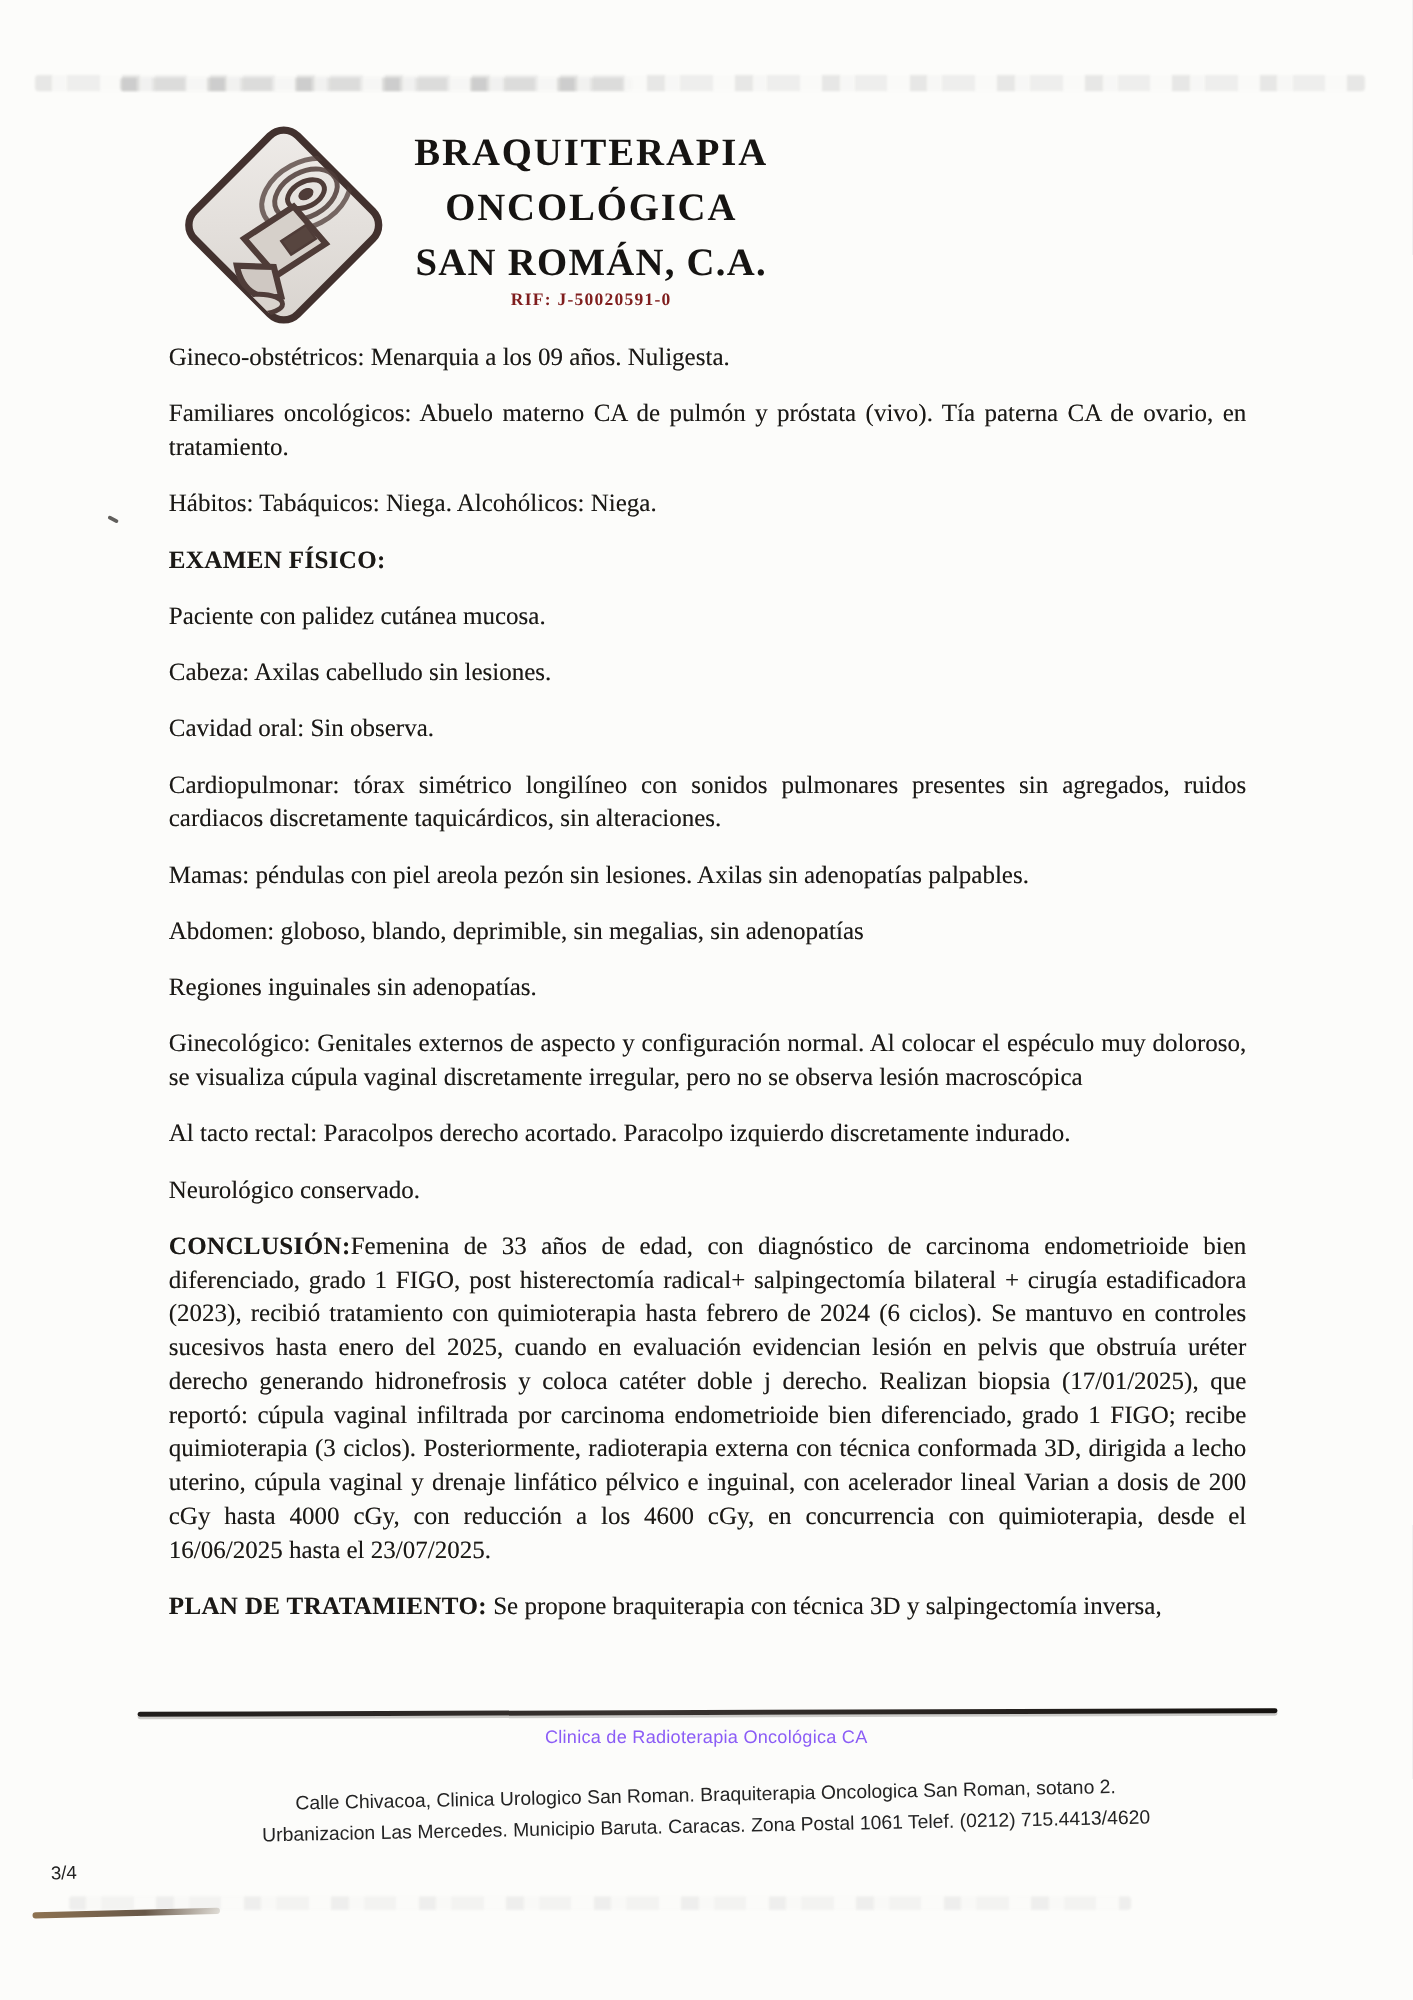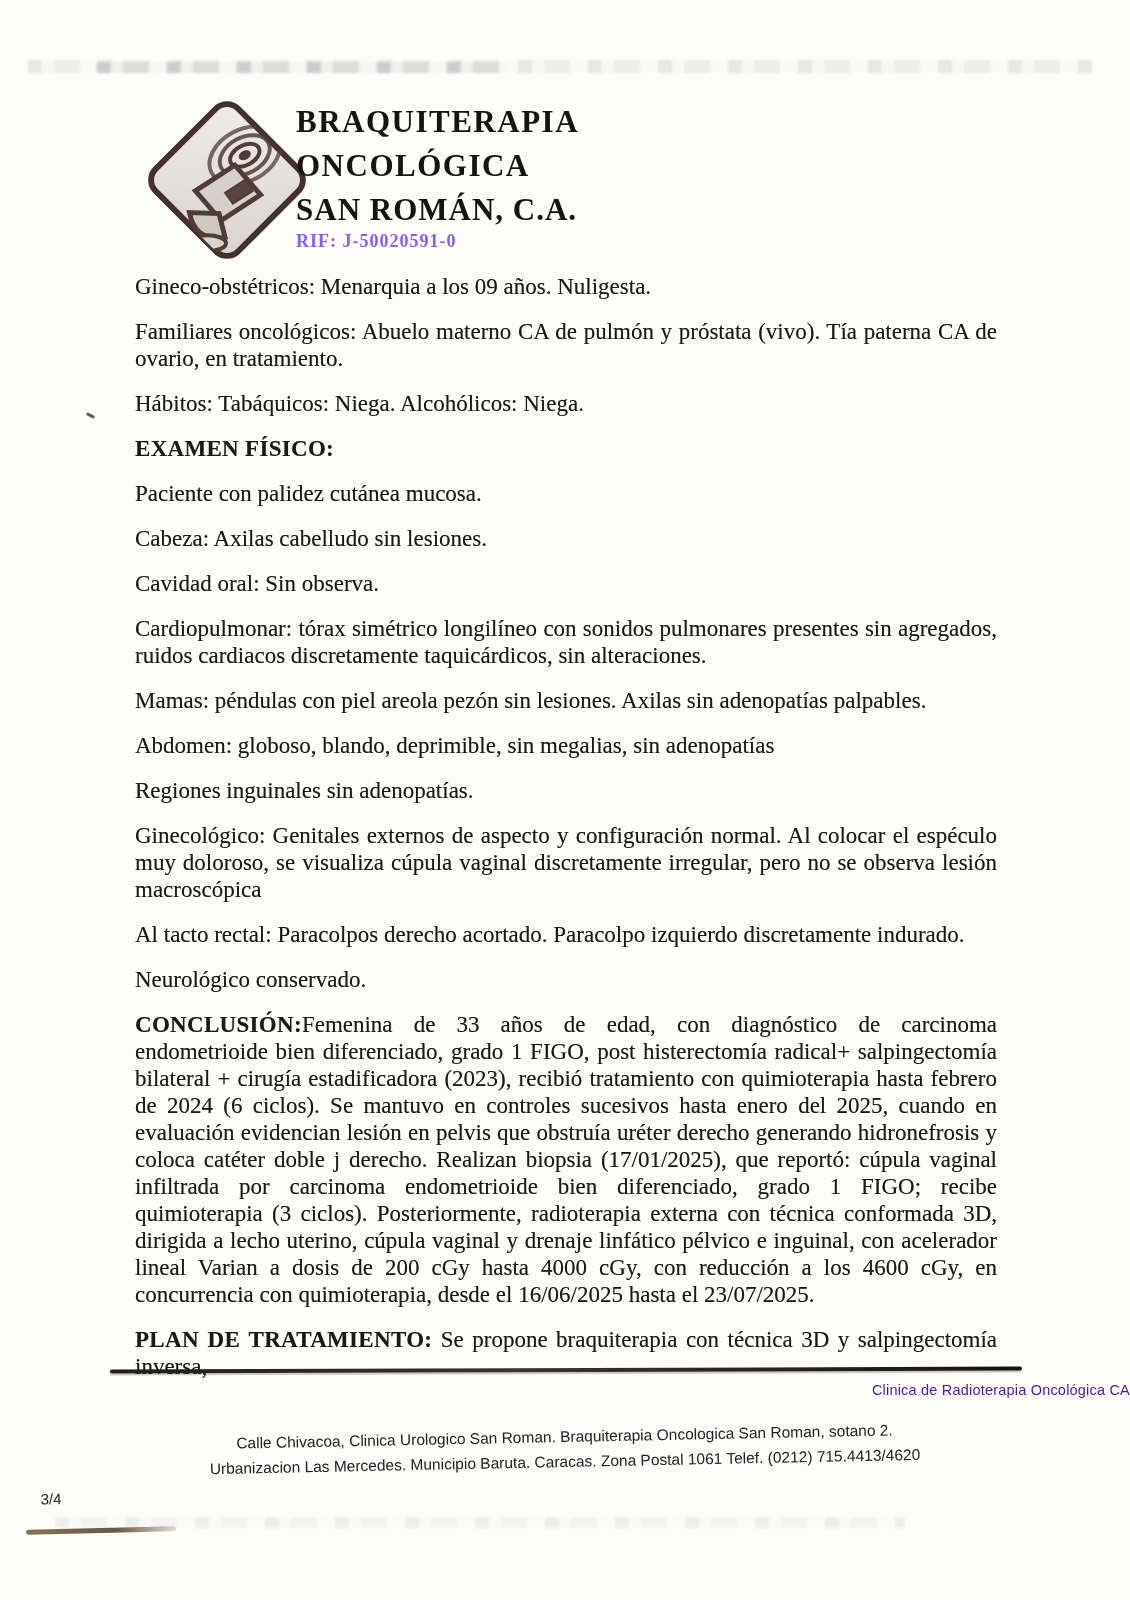--- a/index.html
+++ b/index.html
@@ -30,50 +30,50 @@
     border-radius:3px;transform:rotate(-1.4deg);opacity:.85;
   }
   .stray-mark{
     position:absolute;top:414px;left:86px;width:9px;height:3px;
     background:#3a3734;border-radius:2px;transform:rotate(28deg);opacity:.8;
   }
   
   .header{position:relative;height:172px;margin:94px 0 0 0;}
   .logo{position:absolute;left:138px;top:2px;width:178px;height:168px;}
   .org-block{
-    position:absolute;left:296px;top:6px;width:330px;
-    text-align:left;font-weight:bold;line-height:44px;
+    position:absolute;left:308px;top:6px;width:330px;
+    text-align:center;font-weight:bold;line-height:44px;
     letter-spacing:1.5px;font-size:31px;color:#161412;
   }
   .org-block .l3{letter-spacing:1px;}
   .rif{
-    font-size:18px;letter-spacing:1px;line-height:18px;
-    font-weight:bold;color:#8b5cf6;
+    font-size:14px;letter-spacing:1px;line-height:18px;
+    font-weight:bold;color:#7f1d1d;
   }
   
   .body-wrap{position:relative;padding:0 133px 0 135px;margin-top:7px;}
   .para{
     margin:0 0 18px 0;
-    font-size:23px;line-height:27px;
+    font-size:20px;line-height:27px;
     text-align:justify;
     text-shadow:0 0 .4px rgba(30,28,25,.45);
   }
   .para .lead{font-weight:bold;letter-spacing:.3px;}
   
   .footer{position:absolute;left:0;top:1368px;width:1130px;}
   .sep{
     margin-left:110px;width:912px;height:4px;
     background:linear-gradient(90deg,#1f1c1a,#3a3431 45%,#15120f);
     border-radius:2px;transform:rotate(-.18deg);
     box-shadow:0 2px 0 rgba(60,55,50,.25);
   }
   .clinic{
-    margin-top:10px;text-align:right;
+    margin-top:10px;text-align:center;
     font-family:"Liberation Sans", sans-serif;
-    font-size:14.5px;color:#4c1d95;letter-spacing:.2px;
+    font-size:14.5px;color:#8b5cf6;letter-spacing:.2px;
   }
   .addr-block{
     margin-top:26px;text-align:center;
     font-family:"Liberation Sans", sans-serif;
     font-size:15.5px;line-height:25px;color:#232323;
     transform:rotate(-1.15deg);
   }
   .pagenum{
     text-align:left;margin-left:40px;margin-top:2px;
     font-size:15px;

